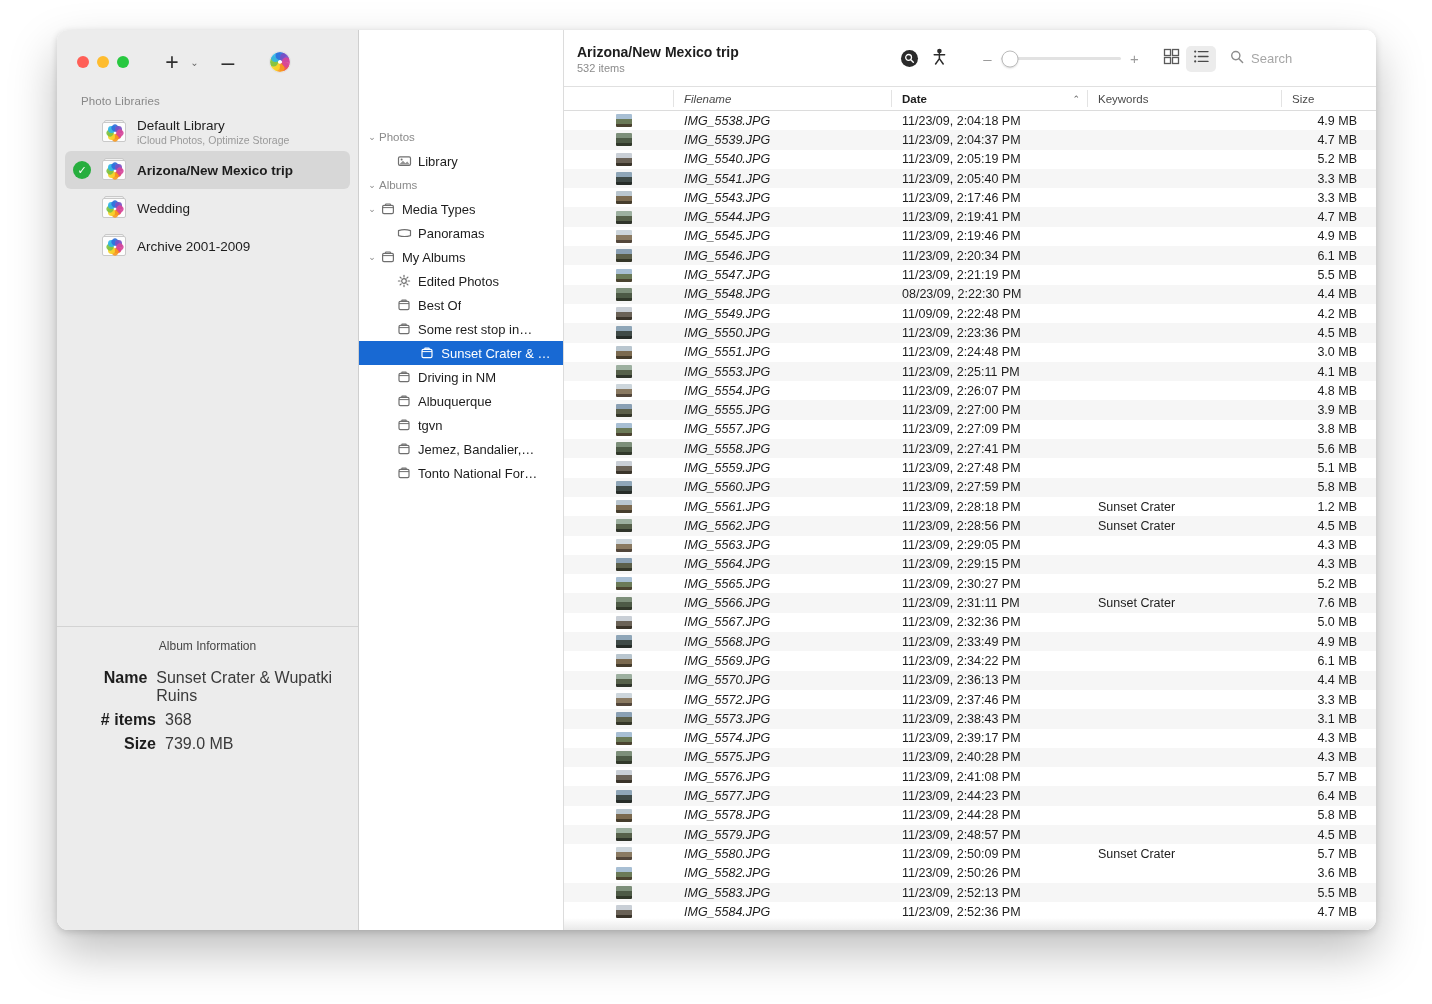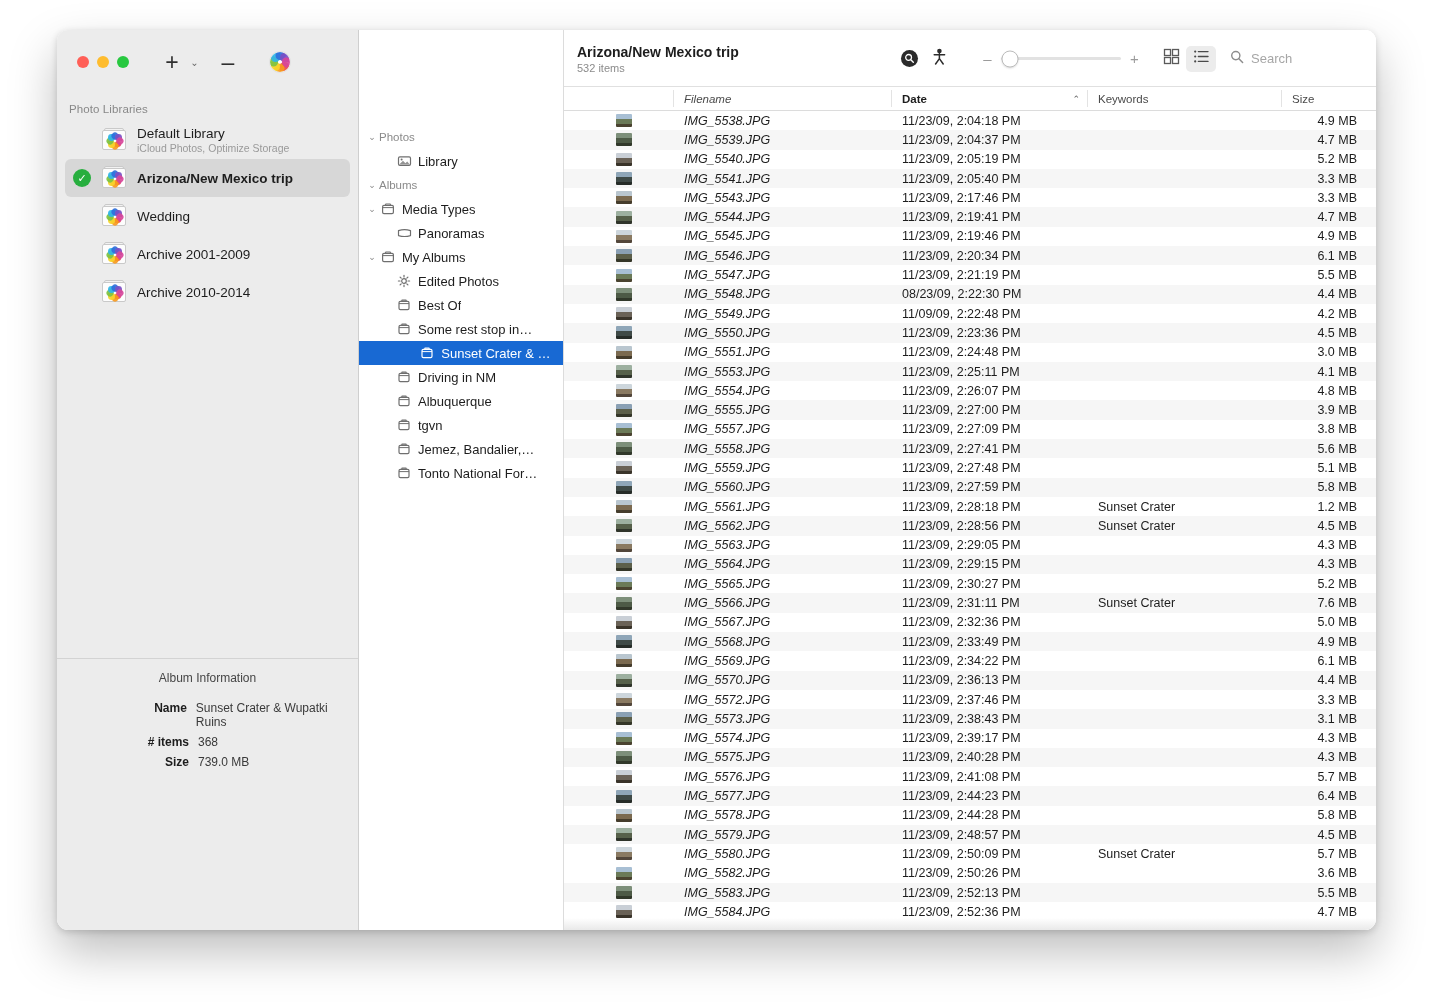--- a/index.html
+++ b/index.html
@@ -53,21 +53,21 @@
   .pinwheel { position:absolute; inset:0; }
   .pinwheel span {
     position:absolute; left:50%; top:50%;
     width: 46%; height: 46%;
     border-radius: 50% 50% 50% 0;
     transform-origin: 0 0;
     opacity:0.92;
   }
 
   .section-label {
-    font-size: 11.5px; color:#888; padding: 0 0 0 12px; margin-top: 16px;
+    font-size: 11.5px; color:#888; padding: 0 0 0 24px; margin-top: 8px;
     letter-spacing: 0.1px;
   }
   .lib-list { margin-top: 6px; padding: 0 8px; }
   .lib-row {
     display:flex; align-items:center; gap:10px;
     height: 38px; padding: 0 8px 0 6px;
     border-radius: 6px;
     position: relative;
   }
   .lib-row.selected { background:#d7d7d7; }
@@ -85,26 +85,26 @@
   }
   .lib-thumb .s1 { left:3px; top:0; width:20px; height:4px; background:#f2f2f2; }
   .lib-thumb .s2 { left:1px; top:2px; width:24px; height:20px; }
   .lib-thumb .pw { position:absolute; left:6px; top:5px; width:15px; height:15px; }
   .lib-text { display:flex; flex-direction:column; justify-content:center; min-width:0; }
   .lib-title { font-size: 13.5px; color:#1d1d1d; white-space:nowrap; }
   .lib-row.selected .lib-title { font-weight:bold; }
   .lib-sub { font-size: 10.5px; color:#9a9a9a; margin-top:1px; white-space:nowrap; }
 
   .album-info {
-    position:absolute; left:0; bottom:0; width:100%; height:272px;
+    position:absolute; left:0; bottom:0; width:100%; height:304px;
     border-top:1px solid #d3d3d3;
   }
   .ai-title { text-align:center; font-size:12px; color:#464646; margin-top:12px; }
   .ai-rows { margin-top:16px; }
-  .ai-row { display:flex; font-size:12px; margin-bottom:6px;padding-left:33px; }
+  .ai-row { display:flex; font-size:16px; margin-bottom:6px; }
   .ai-key { width:108px; text-align:right; font-weight:bold; color:#1d1d1d; padding-right:9px; }
   .ai-val { color:#3a3a3a; }
 
   
   .tree-col {
     width: 205px; flex:0 0 205px; height:100%;
     background:#ffffff;
     border-right:1px solid #dcdcdc;
     padding-top: 92px;
     position: relative;
@@ -304,40 +304,20 @@
                 <span style="background: rgb(47, 181, 232); transform: rotate(180deg);"></span>
                 <span style="background: rgb(47, 111, 219); transform: rotate(225deg);"></span>
                 <span style="background: rgb(122, 79, 196); transform: rotate(270deg);"></span>
                 <span style="background: rgb(215, 70, 154); transform: rotate(315deg);"></span>
               </span>
             </div>
             <div class="lib-text">
               <div class="lib-title">Archive 2001-2009</div>
             </div>
           </div>
-          <div class="lib-row">
-            <div class="lib-check hidden">✓</div>
-            <div class="lib-thumb">
-              <span class="sheet s1"></span>
-              <span class="sheet s2"></span>
-              <span class="pw pinwheel">
-                <span style="background: rgb(242, 78, 58); transform: rotate(0deg);"></span>
-                <span style="background: rgb(247, 154, 31); transform: rotate(45deg);"></span>
-                <span style="background: rgb(246, 213, 42); transform: rotate(90deg);"></span>
-                <span style="background: rgb(125, 194, 66); transform: rotate(135deg);"></span>
-                <span style="background: rgb(47, 181, 232); transform: rotate(180deg);"></span>
-                <span style="background: rgb(47, 111, 219); transform: rotate(225deg);"></span>
-                <span style="background: rgb(122, 79, 196); transform: rotate(270deg);"></span>
-                <span style="background: rgb(215, 70, 154); transform: rotate(315deg);"></span>
-              </span>
-            </div>
-            <div class="lib-text">
-              <div class="lib-title">Archive 2010-2014</div>
-            </div>
-          </div>
         </div>
 
       <div class="album-info">
         <div class="ai-title">Album Information</div>
         <div class="ai-rows">
             <div class="ai-row">
               <div class="ai-key">Name</div>
               <div class="ai-val">Sunset Crater &amp; Wupatki Ruins</div>
             </div>
             <div class="ai-row">

